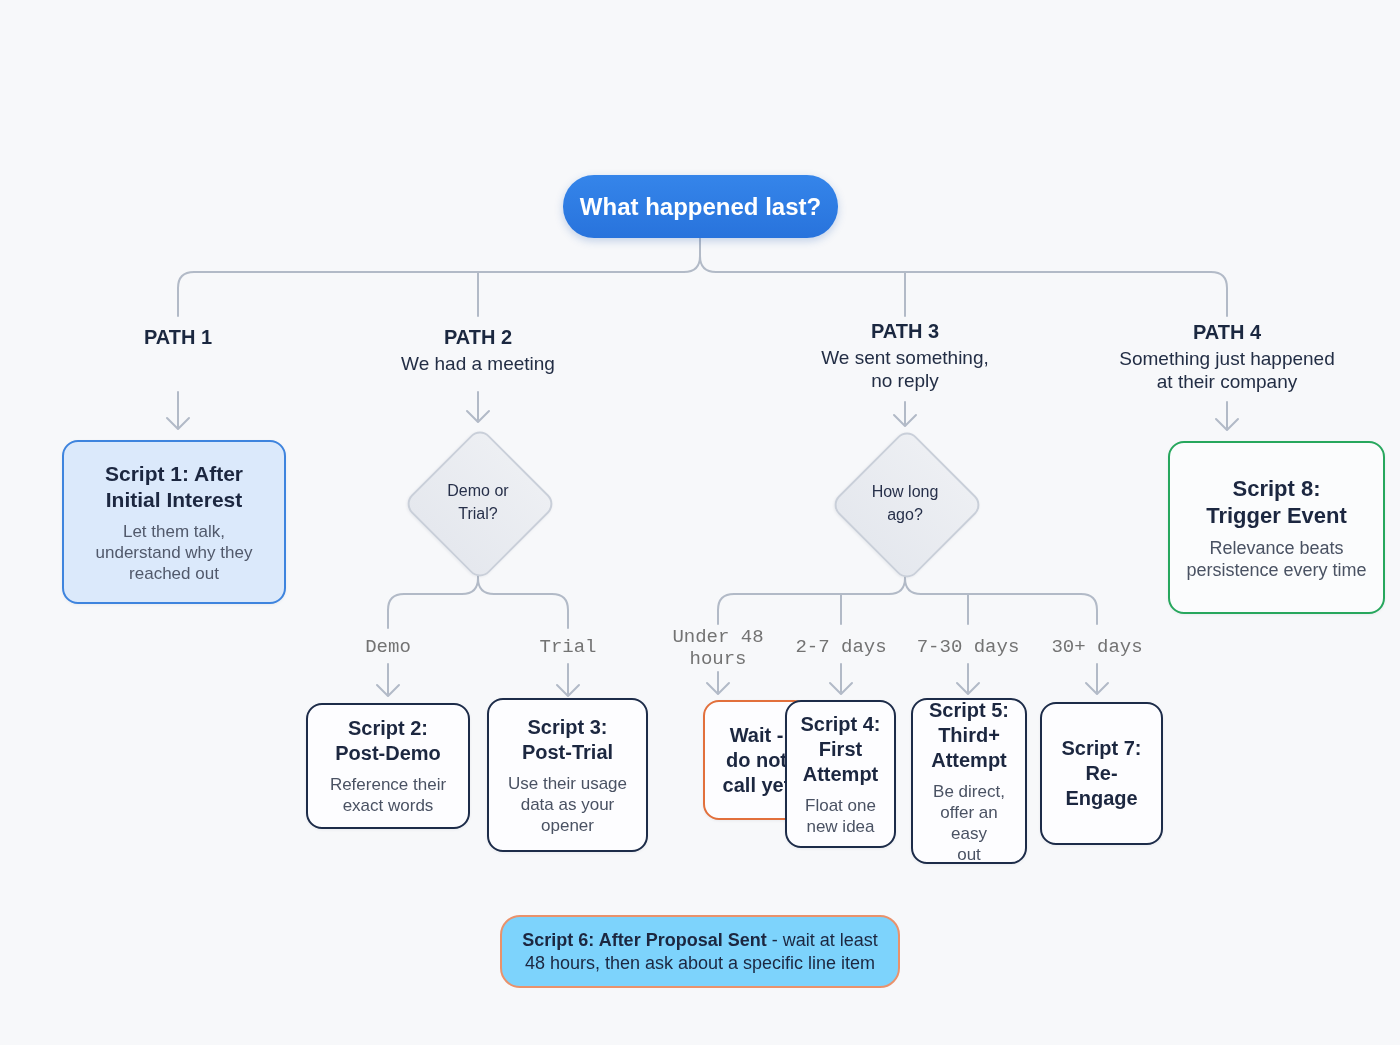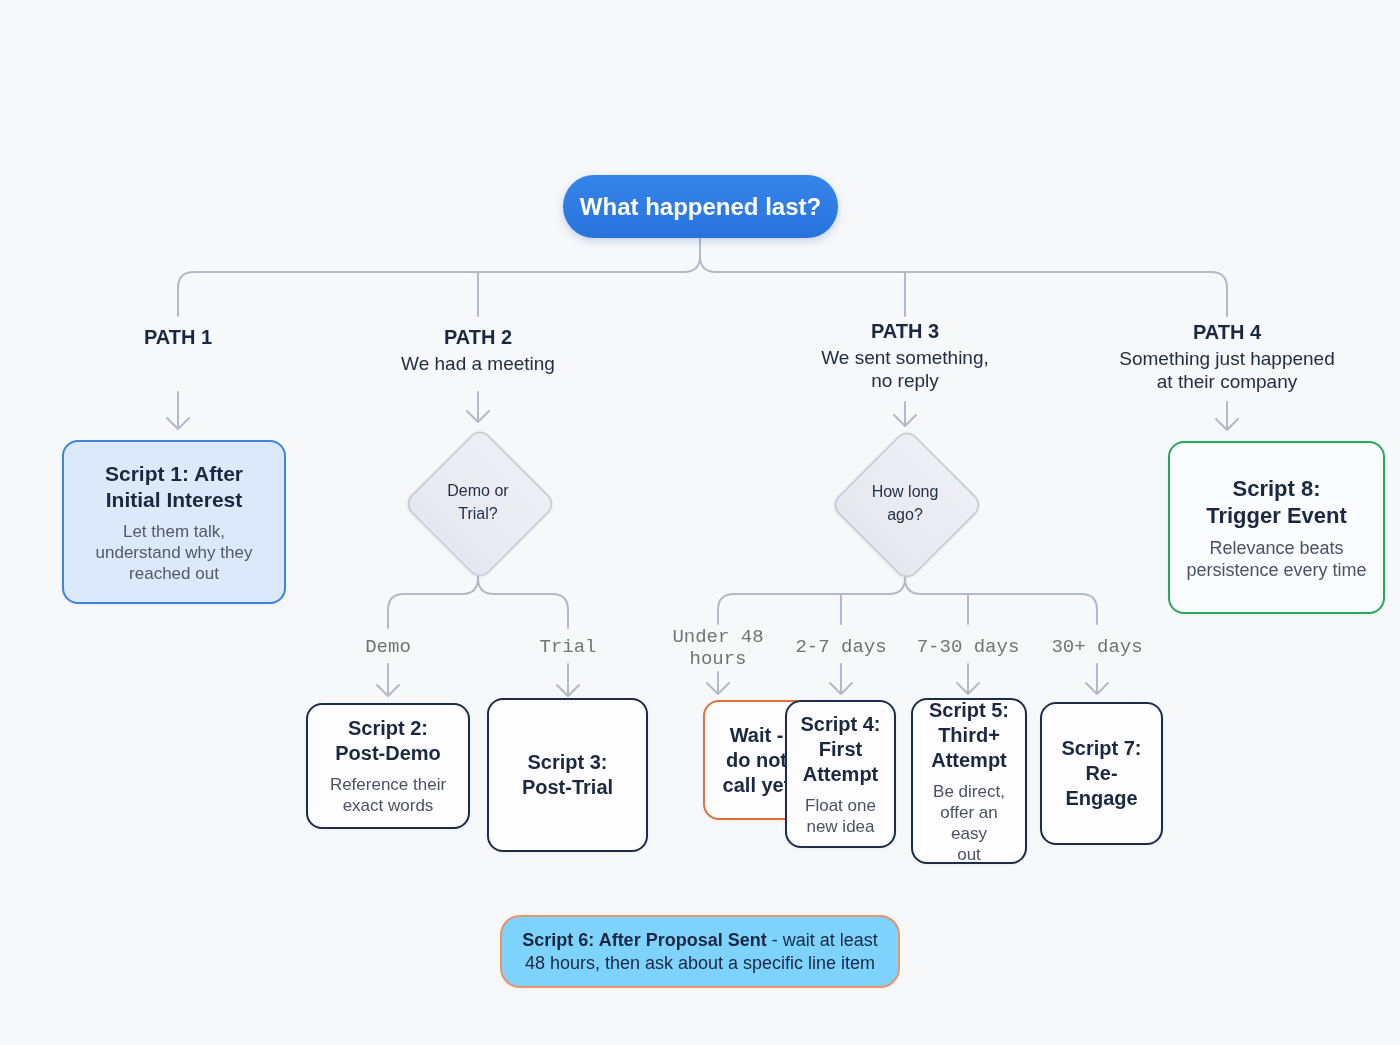--- a/index.html
+++ b/index.html
@@ -160,20 +160,21 @@
     <div class="card-body">Let them talk,<br>understand why they<br>reached out</div>
   </div>
 
   <div class="card accent-navy" style="left:306px;top:703px;width:164px;height:126px">
     <div class="card-title">Script 2:<br>Post-Demo</div>
     <div class="card-body">Reference their<br>exact words</div>
   </div>
 
   <div class="card accent-navy" style="left:487px;top:698px;width:161px;height:154px">
     <div class="card-title">Script 3:<br>Post-Trial</div>
+    <div class="card-body">Use their usage<br>data as your<br>opener</div>
   </div>
 
   <div class="card accent-orange" style="left:664px;top:700px;width:107px;height:120px">
     <div class="card-title">Wait -<br>do not<br>call yet</div>
   </div>
 
   <div class="card accent-navy" style="left:785px;top:700px;width:111px;height:148px">
     <div class="card-title">Script 4:<br>First<br>Attempt</div>
     <div class="card-body">Float one<br>new idea</div>
   </div>

